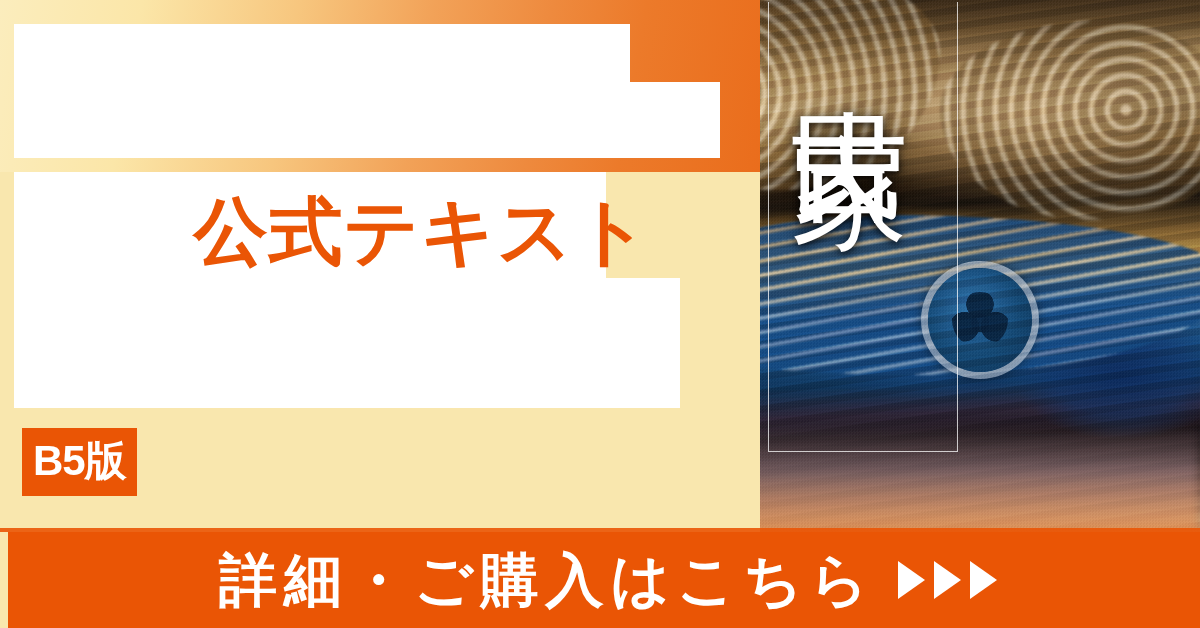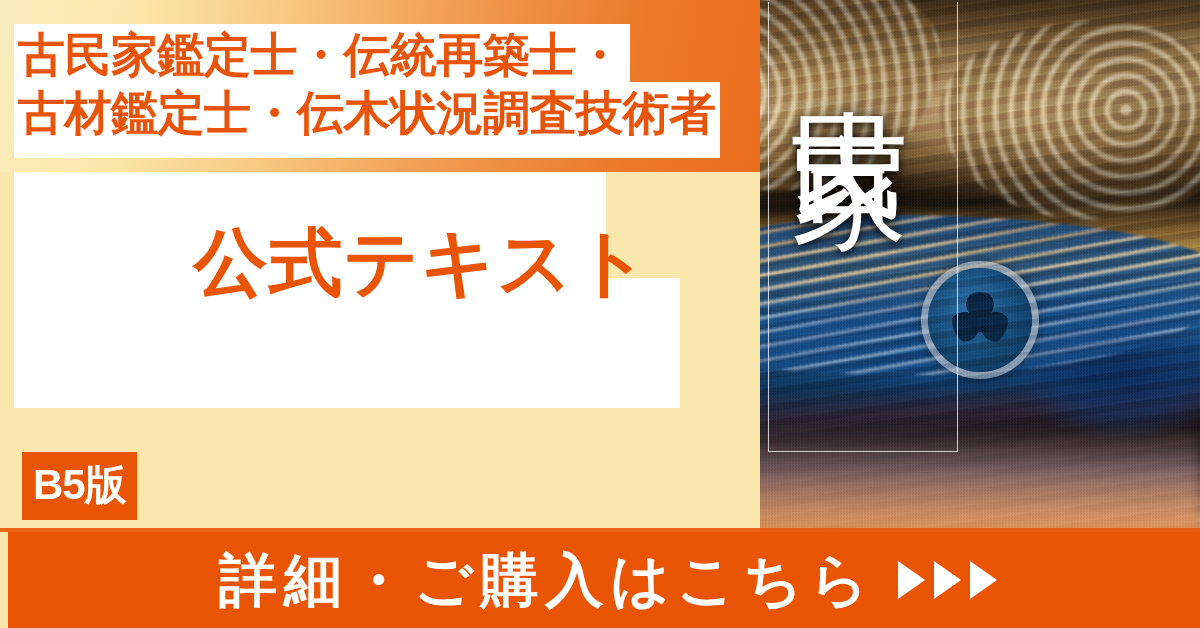--- a/index.html
+++ b/index.html
@@ -183,25 +183,25 @@
     font-size:47px;line-height:58px;font-weight:700;color:#e8540a;
     letter-spacing:-0.5px;white-space:nowrap;
   }
   .headline-1 .l2{display:block;}
 
   .headline-2{
     position:absolute;left:22px;top:182px;width:680px;
     font-size:74px;line-height:100px;font-weight:700;color:#ea5505;
     letter-spacing:1px;white-space:nowrap;
   }
-  .headline-2 .l2{display:block;text-align:center;padding-left:120px;margin-top:31px;}
+  .headline-2 .l2{display:block;text-align:center;padding-left:120px;}
 
   
   .price-row{
-    position:absolute;left:22px;top:428px;display:flex;align-items:center;gap:18px;margin-top:24px;
+    position:absolute;left:22px;top:428px;display:flex;align-items:center;gap:18px;
   }
   .badge{
     background:#ea5505;color:#ffffff;
     font-size:42px;font-weight:700;line-height:1;
     padding:12px 11px 14px;letter-spacing:-1px;white-space:nowrap;
   }
   .price{
     color:#ea5505;font-size:52px;font-weight:400;line-height:1;white-space:nowrap;
     letter-spacing:-1px;
   }
@@ -247,24 +247,20 @@
     <div class="book-sub-b">古民家活用のための調査と再生の</div>
     <div class="book-title">古民家</div>
   </div>
 
   <div class="cream"></div>
   <div class="cream-top-grad"></div>
 
   <div class="panel-top"></div>
   <div class="panel-top2"></div>
 
-  <div class="headline-1">
-    <span>古民家鑑定士・伝統再築士・</span>
-    <span class="l2">古材鑑定士・伝木状況調査技術者</span>
-  </div>
 
   <div class="panel-mid"></div>
   <div class="panel-mid2"></div>
 
   <div class="headline-2">
     <span class="l2">公式テキスト</span>
   </div>
 
   <div class="price-row">
     <div class="badge">B5版</div>

